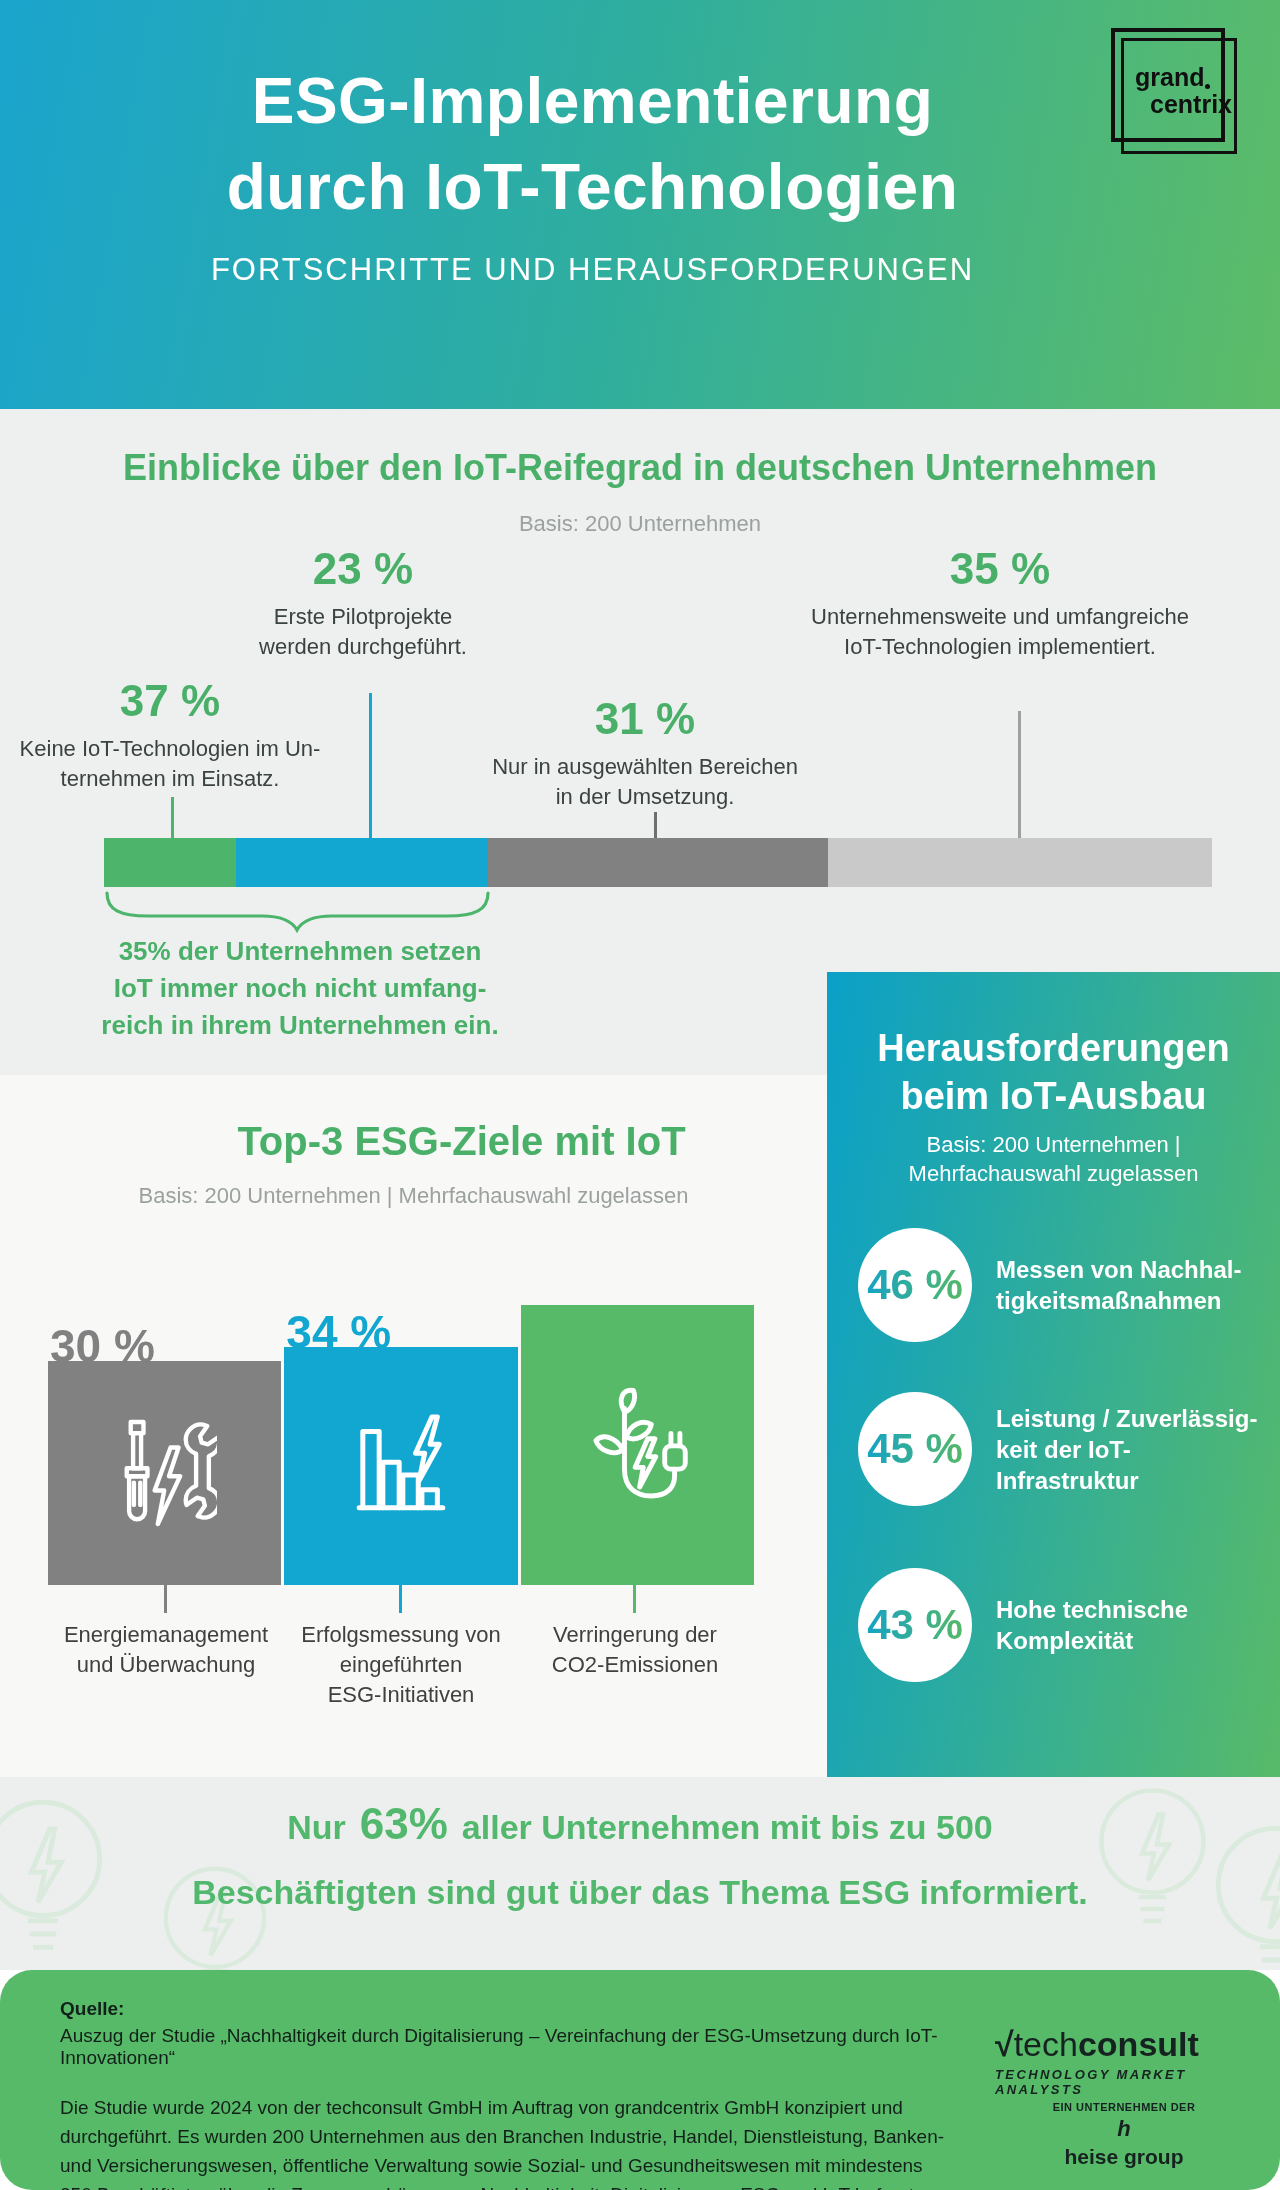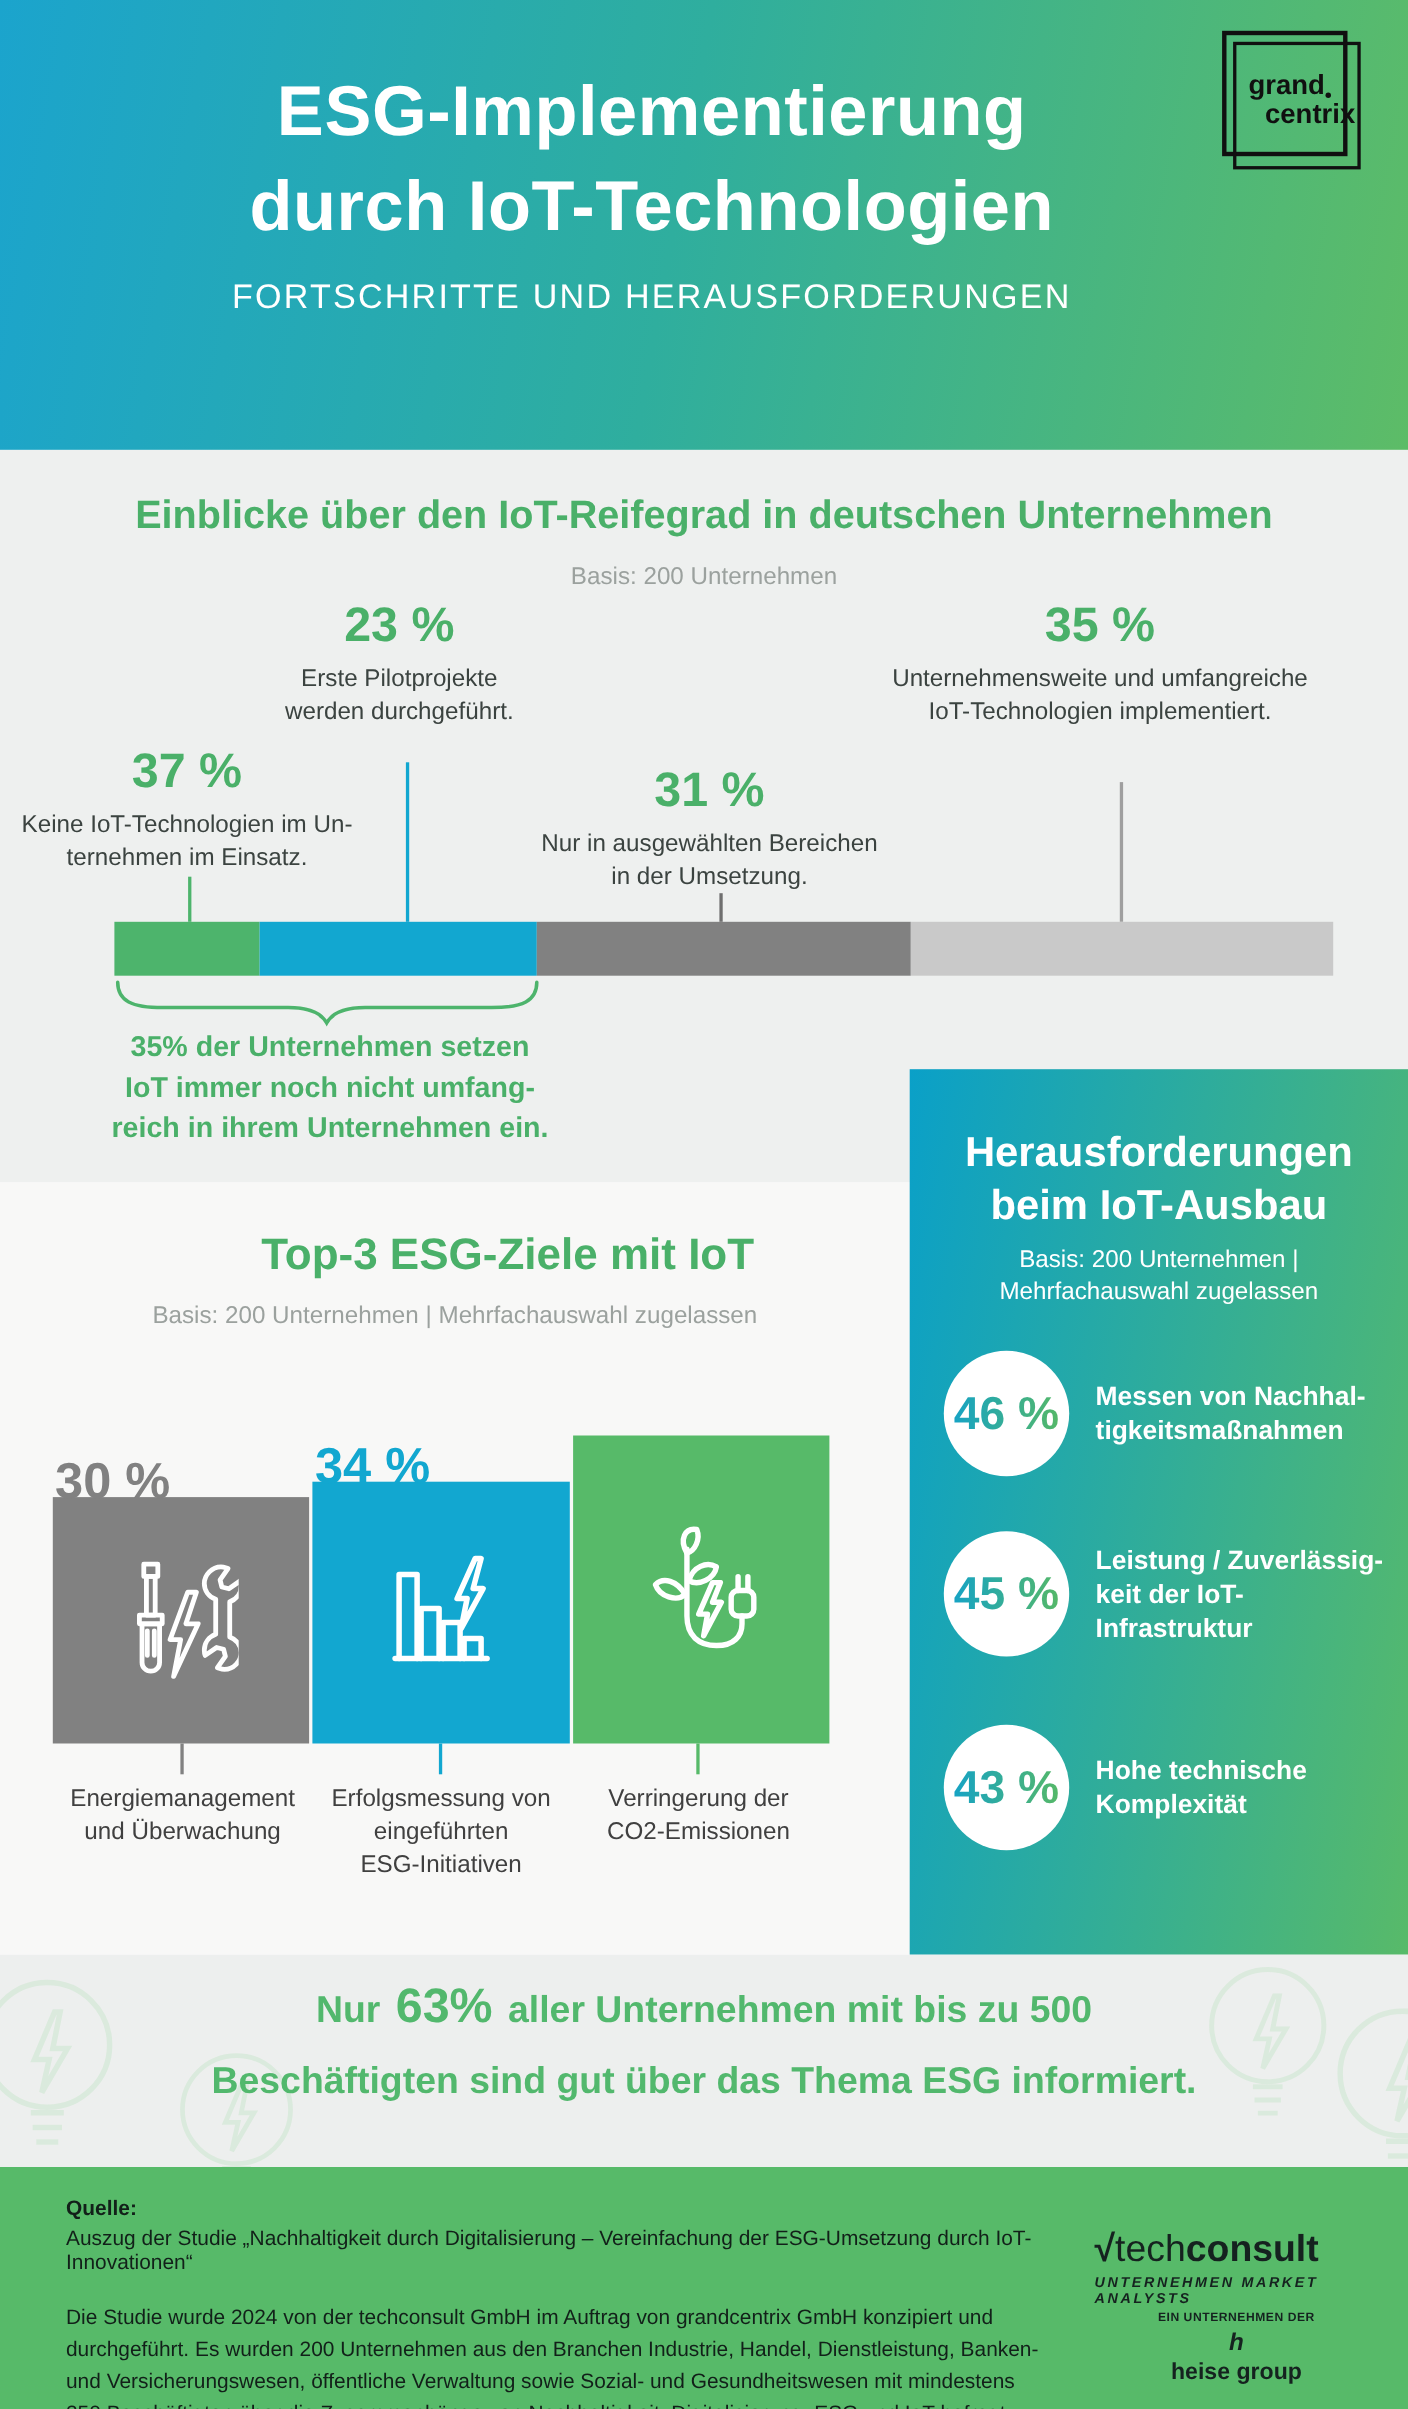--- a/index.html
+++ b/index.html
@@ -83,21 +83,21 @@
   .sec3{position:absolute;left:0;top:1777px;width:1280px;height:193px;background:#edefee;overflow:hidden;padding-left:33px;}
   .bulb{position:absolute;opacity:.6;}
   .hl-line1{position:absolute;left:0;top:14px;width:1280px;display:flex;justify-content:center;
     align-items:baseline;gap:14px;color:#52b86d;font-weight:bold;}
   .hl-pre,.hl-rest{font-size:34px;}
   .hl-big{font-size:44px;line-height:66px;}
   .hl-line2{position:absolute;left:0;top:96px;width:1280px;text-align:center;
     color:#52b86d;font-size:34px;font-weight:bold;}
 
   
-  .footer{position:absolute;left:0;top:1970px;width:1280px;height:220px;background:#57ba69;}
+  .footer{position:absolute;left:0;top:1970px;width:1280px;height:220px;background:#57ba69;border-radius:32px;}
   .f-left{position:absolute;left:60px;top:28px;width:890px;color:#122019;}
   .f-quelle{font-size:19px;font-weight:bold;}
   .f-src{font-size:19px;margin-top:5px;}
   .f-desc{font-size:19px;line-height:29px;margin-top:24px;}
   .f-right{position:absolute;left:995px;top:56px;width:258px;color:#15221f;}
   .tc-word{font-size:34px;line-height:36px;}
   .tc-check{font-weight:bold;}
   .tc-bold{font-weight:bold;}
   .tc-tag{font-size:13px;font-weight:bold;font-style:italic;letter-spacing:2.4px;margin-top:5px;}
   .tc-heise{display:flex;align-items:center;gap:6px;margin-top:4px;flex-direction:column;}
@@ -302,21 +302,21 @@
   <div class="footer">
     <div class="f-left">
       <div class="f-quelle">Quelle:</div>
       <div class="f-src">Auszug der Studie „Nachhaltigkeit durch Digitalisierung – Vereinfachung der ESG-Umsetzung durch IoT-Innovationen“</div>
       <div class="f-desc">Die Studie wurde 2024 von der techconsult GmbH im Auftrag von grandcentrix GmbH konzipiert und durchgeführt. Es wurden 200 Unternehmen aus den Branchen Industrie, Handel, Dienstleistung, Banken- und Versicherungswesen, öffentliche Verwaltung sowie Sozial- und Gesundheitswesen mit mindestens 250 Beschäftigten über die Zusammenhänge von Nachhaltigkeit, Digitalisierung, ESG und IoT befragt.</div>
     </div>
     <div class="f-right">
       <div class="tc-word">
         <span class="tc-check">√</span><span>tech</span><span class="tc-bold">consult</span>
       </div>
-      <div class="tc-tag">UNTERNEHMEN MARKET ANALYSTS</div>
+      <div class="tc-tag">TECHNOLOGY MARKET ANALYSTS</div>
       <div class="tc-heise">
         <span class="tc-ein">EIN UNTERNEHMEN DER</span>
         <span class="tc-hmark">h</span>
         <span class="tc-hg">heise group</span>
       </div>
       <div class="tc-copy">© techconsult GmbH 2024</div>
     </div>
   </div>
 
 </div>

